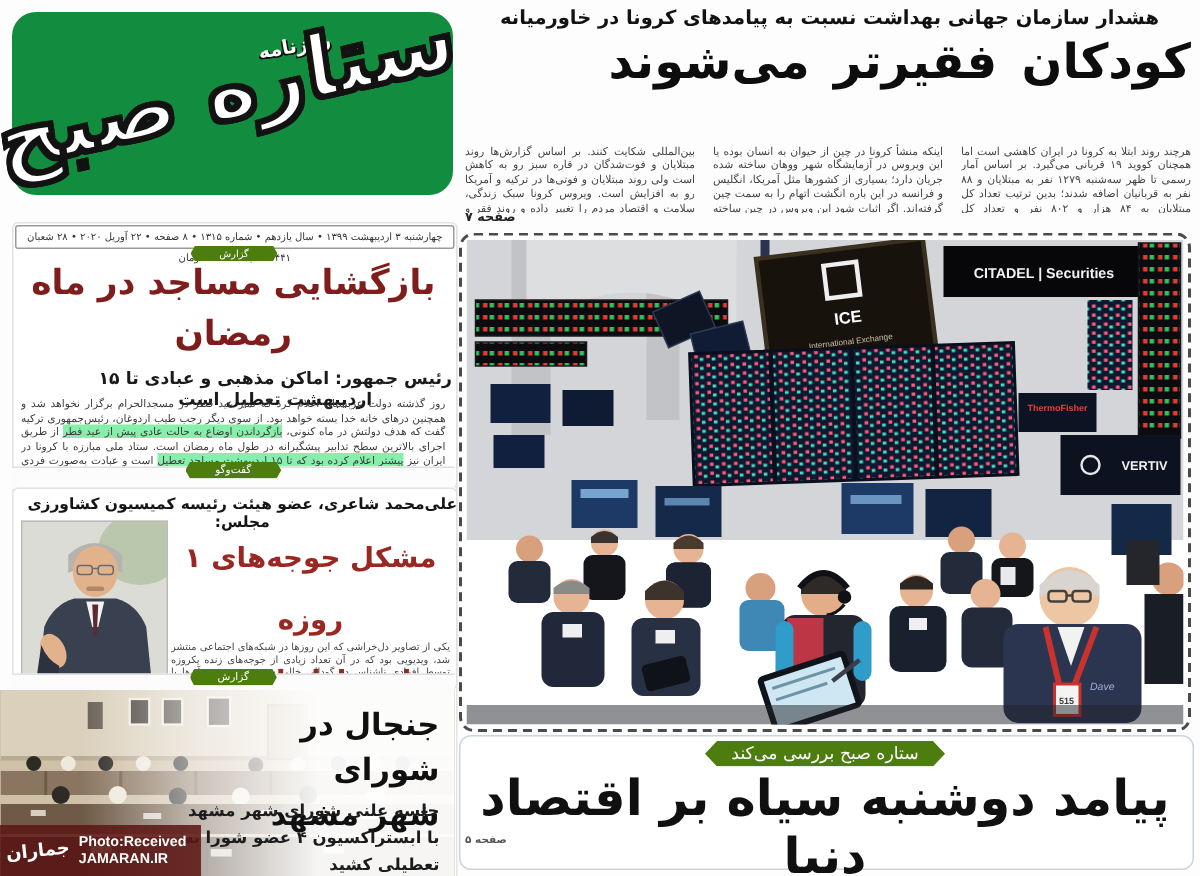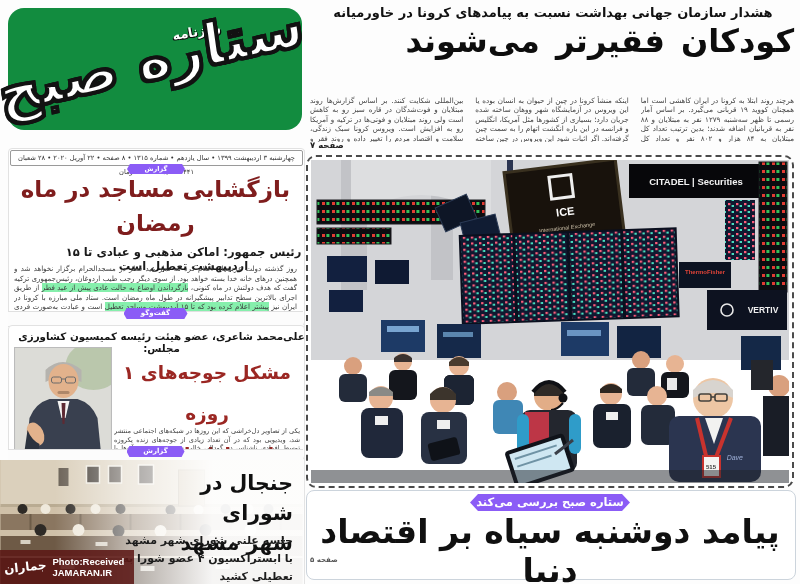--- a/index.html
+++ b/index.html
@@ -26,21 +26,21 @@
   
   .kicker{left:312px;top:5px;width:482px;text-align:center;font-size:13px;font-weight:bold;color:#121212;}
   .main-headline{left:308px;top:22px;width:486px;text-align:right;font-size:32px;font-weight:bold;color:#0d0d0d;word-spacing:5px;}
   .lede-wrap{left:310px;top:96px;width:484px;height:46px;display:flex;gap:12px;}
   .lede-col{flex:1;font-size:7.2px;line-height:9.4px;color:#444;text-align:justify;overflow:hidden;}
   .pageref{font-size:8.5px;font-weight:bold;color:#222;display:flex;align-items:center;gap:3px;}
   .pageref svg{flex:0 0 auto;}
   
   .datebar{left:10px;top:150px;width:291px;height:14px;border:1px solid #9a9a9a;border-radius:2px;
     font-size:6.7px;color:#333;text-align:center;line-height:14px;background:#fff;}
-  .pill{background:#8b5cf6;color:#fff;font-weight:bold;text-align:center;
+  .pill{background:#4d7c0f;color:#fff;font-weight:normal;text-align:center;
     clip-path:polygon(5% 0,95% 0,100% 50%,95% 100%,5% 100%,0 50%);}
   .pill.small{font-size:6.5px;line-height:10px;height:10px;}
   .pill.mid{font-size:7px;line-height:11px;height:11px;}
   .a1-box{left:8px;top:148px;width:295px;height:176px;border:1px solid #e2e2e2;border-radius:4px;background:#fff;}
   .a1-headline{left:10px;top:172px;width:291px;text-align:center;font-size:23px;font-weight:bold;color:#7f1d1d;line-height:34px;}
   .a1-sub{left:10px;top:245px;width:291px;text-align:center;font-size:11.5px;font-weight:bold;color:#1a1a1a;padding-left:28px;}
   .a1-body{left:14px;top:264px;width:283px;height:48px;font-size:7.1px;line-height:9.6px;color:#3c3c3c;text-align:justify;overflow:hidden;}
   .hl{background:#86efac;}
   .footer-row{height:14px;border-top:1px solid #e0e0e0;border-bottom:1px solid #e0e0e0;background:#fcfcfc;}
   

